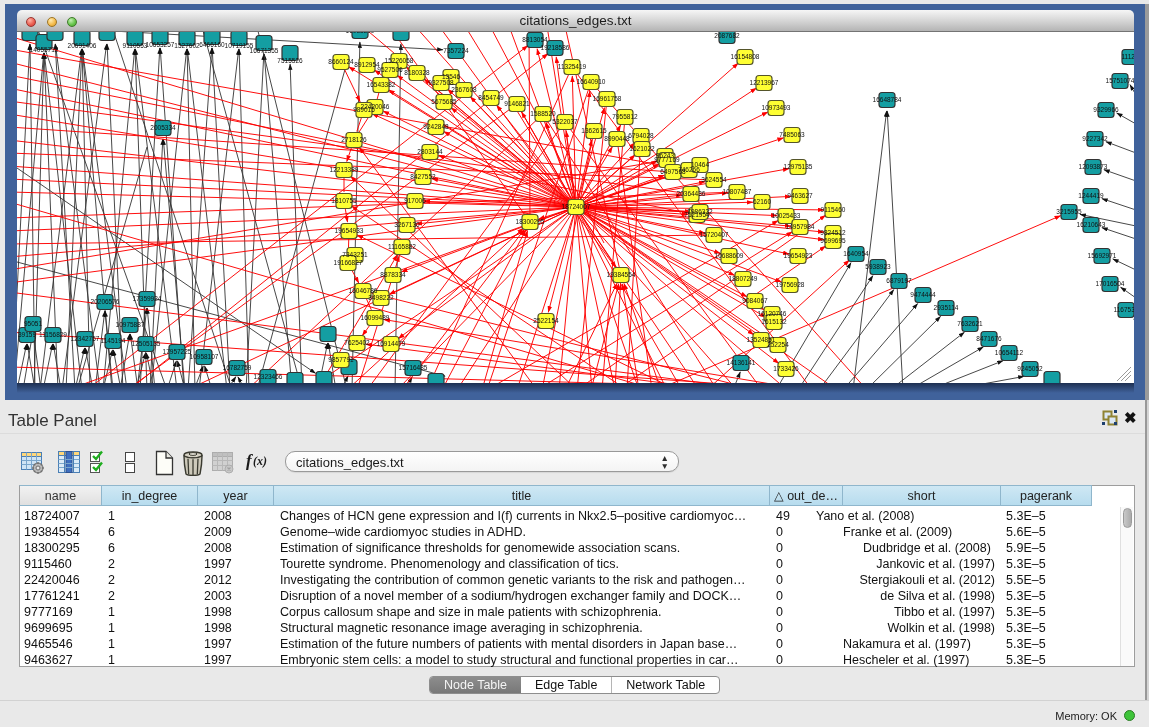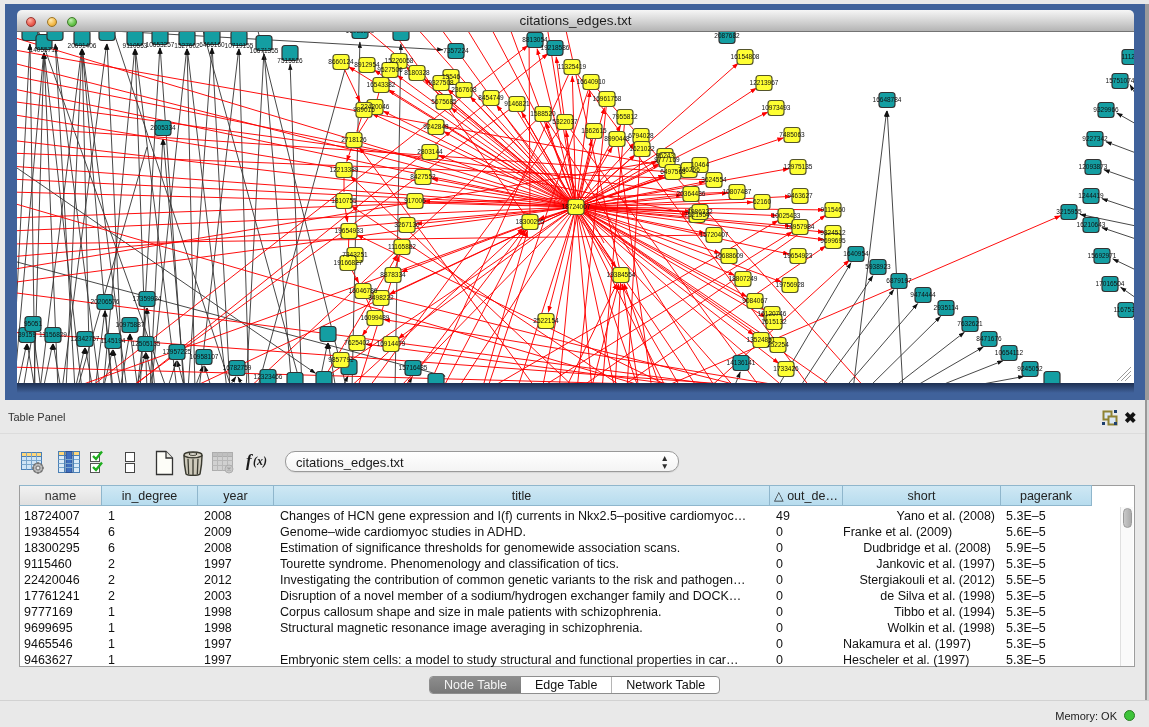--- a/index.html
+++ b/index.html
@@ -5,21 +5,21 @@
 .frame{position:absolute;left:5px;top:4px;width:1140px;height:396px;background:#40629b}
 .frame .shade{position:absolute;left:12px;top:379px;width:1117px;height:10px;background:linear-gradient(#1d2f51,rgba(64,98,155,0))}
 .titlebar{position:absolute;left:17px;top:10px;width:1117px;height:22px;background:linear-gradient(#f6f6f6,#d3d3d3 55%,#b4b4b4);border-radius:5px 5px 0 0;border-bottom:1px solid #747474}
 .titlebar .t{position:absolute;left:0;right:0;top:3px;text-align:center;font-size:13.5px;color:#1c1c1c}
 .tl{position:absolute;top:16.5px;width:10px;height:10px;border-radius:50%}
 .tl.r{left:26px;background:radial-gradient(circle at 35% 30%,#ffb3a7,#ec6253 55%,#c33);border:1px solid #9a3530}
 .tl.y{left:46.5px;background:radial-gradient(circle at 35% 30%,#ffeab0,#f5bd4f 55%,#d49a2a);border:1px solid #9d7423}
 .tl.g{left:67px;background:radial-gradient(circle at 35% 30%,#c4efb3,#6ac74f 55%,#47a42e);border:1px solid #3d7a28}
 .rightstrip{position:absolute;left:1145px;top:4px;width:4px;height:396px;background:#9b9b9b}
 .panel{position:absolute;left:0;top:400px;width:1145px;height:327px;background:#e9e9e9}
-.ptitle{position:absolute;left:8px;top:11px;font-size:11px;color:#333}
+.ptitle{position:absolute;left:8px;top:11px;font-size:17px;color:#333}
 .pclose{position:absolute;left:1124px;top:9px;font-size:15px;font-weight:bold;color:#111}
 .pfloat{position:absolute;left:1100px;top:8px}
 .toolbar{position:absolute;left:0px;top:33px;width:1135px;height:47px}
 .ticon{position:absolute;top:16px}
 .combo{position:absolute;left:285px;top:18px;width:394px;height:21px;background:linear-gradient(#fff,#f4f4f4);border:1px solid #999;border-radius:10px;font-size:13px;color:#1a1a1a;line-height:21px;padding-left:10px;box-shadow:0 1px 1px rgba(0,0,0,.08)}
 .combo .ar{position:absolute;right:9px;top:1.5px;font-size:8.5px;color:#2e2e2e;line-height:8.5px}
 .tablebox{position:absolute;left:19px;top:485px;width:1116px;height:182px;background:#fff;border:1px solid #9d9d9d}
 .th{position:absolute;top:485px;height:21px;background:linear-gradient(#cfe8f4,#b7dcee);border:1px solid #8fb6cc;border-left:none;font-size:12.5px;color:#222;text-align:center;line-height:20px}
 .th.first{background:linear-gradient(#f2f2f2,#e0e0e0);border-left:1px solid #9d9d9d;color:#333}
 .trow{position:absolute;left:0;width:1135px;height:16px;font-size:12.5px;color:#111}
@@ -703,39 +703,39 @@
 <div class="th" style="left:274px;width:496px">title</div>
 <div class="th" style="left:770px;width:73px">△ out_de…</div>
 <div class="th" style="left:843px;width:158px">short</div>
 <div class="th" style="left:1001px;width:91px">pagerank</div>
 <div class="trow" style="top:508px">
 <span style="left:24px">18724007</span>
     <span style="left:108px">1</span>
     <span style="left:204px">2008</span>
 <span style="left:280px;width:488px;overflow:hidden;white-space:nowrap">Changes of HCN gene expression and I(f) currents in Nkx2.5–positive cardiomyoc…</span>
 <span style="left:776px">49</span>
-<span style="left:843px;width:152px;text-align:right">Yano et al. (2008)</span>
+<span style="left:816px;width:152px;">Yano et al. (2008)</span>
 <span style="left:1006px">5.3E–5</span>
   </div>
 <div class="trow" style="top:524px">
 <span style="left:24px">19384554</span>
     <span style="left:108px">6</span>
     <span style="left:204px">2009</span>
 <span style="left:280px;width:488px;overflow:hidden;white-space:nowrap">Genome–wide cardiomyoc studies in ADHD.</span>
 <span style="left:776px">0</span>
 <span style="left:843px;width:152px;text-align:left">Franke et al. (2009)</span>
 <span style="left:1006px">5.6E–5</span>
   </div>
 <div class="trow" style="top:540px">
 <span style="left:24px">18300295</span>
     <span style="left:108px">6</span>
     <span style="left:204px">2008</span>
 <span style="left:280px;width:488px;overflow:hidden;white-space:nowrap">Estimation of significance thresholds for genomewide association scans.</span>
 <span style="left:776px">0</span>
-<span style="left:839px;width:152px;text-align:right">Dudbridge et al. (2008)</span>
+<span style="left:863px;width:152px;text-align:left">Dudbridge et al. (2008)</span>
 <span style="left:1006px">5.9E–5</span>
   </div>
 <div class="trow" style="top:556px">
 <span style="left:24px">9115460</span>
     <span style="left:108px">2</span>
     <span style="left:204px">1997</span>
 <span style="left:280px;width:488px;overflow:hidden;white-space:nowrap">Tourette syndrome. Phenomenology and classification of tics.</span>
 <span style="left:776px">0</span>
 <span style="left:843px;width:152px;text-align:right">Jankovic et al. (1997)</span>
 <span style="left:1006px">5.3E–5</span>
@@ -757,36 +757,37 @@
 <span style="left:776px">0</span>
 <span style="left:843px;width:152px;text-align:right">de Silva et al. (1998)</span>
 <span style="left:1006px">5.3E–5</span>
   </div>
 <div class="trow" style="top:604px">
 <span style="left:24px">9777169</span>
     <span style="left:108px">1</span>
     <span style="left:204px">1998</span>
 <span style="left:280px;width:488px;overflow:hidden;white-space:nowrap">Corpus callosum shape and size in male patients with schizophrenia.</span>
 <span style="left:776px">0</span>
-<span style="left:843px;width:152px;text-align:right">Tibbo et al. (1994)</span>
+<span style="left:843px;width:152px;text-align:right">Tibbo et al. (1997)</span>
 <span style="left:1006px">5.3E–5</span>
   </div>
 <div class="trow" style="top:620px">
 <span style="left:24px">9699695</span>
     <span style="left:108px">1</span>
     <span style="left:204px">1998</span>
 <span style="left:280px;width:488px;overflow:hidden;white-space:nowrap">Structural magnetic resonance image averaging in schizophrenia.</span>
 <span style="left:776px">0</span>
 <span style="left:843px;width:152px;text-align:right">Wolkin et al. (1998)</span>
 <span style="left:1006px">5.3E–5</span>
   </div>
 <div class="trow" style="top:636px">
 <span style="left:24px">9465546</span>
     <span style="left:108px">1</span>
     <span style="left:204px">1997</span>
+<span style="left:280px;width:488px;overflow:hidden;white-space:nowrap">Estimation of the future numbers of patients with mental disorders in Japan base…</span>
 <span style="left:776px">0</span>
 <span style="left:843px;width:152px;text-align:left">Nakamura et al. (1997)</span>
 <span style="left:1006px">5.3E–5</span>
   </div>
 <div class="trow" style="top:652px">
 <span style="left:24px">9463627</span>
     <span style="left:108px">1</span>
     <span style="left:204px">1997</span>
 <span style="left:280px;width:488px;overflow:hidden;white-space:nowrap">Embryonic stem cells: a model to study structural and functional properties in car…</span>
 <span style="left:776px">0</span>

